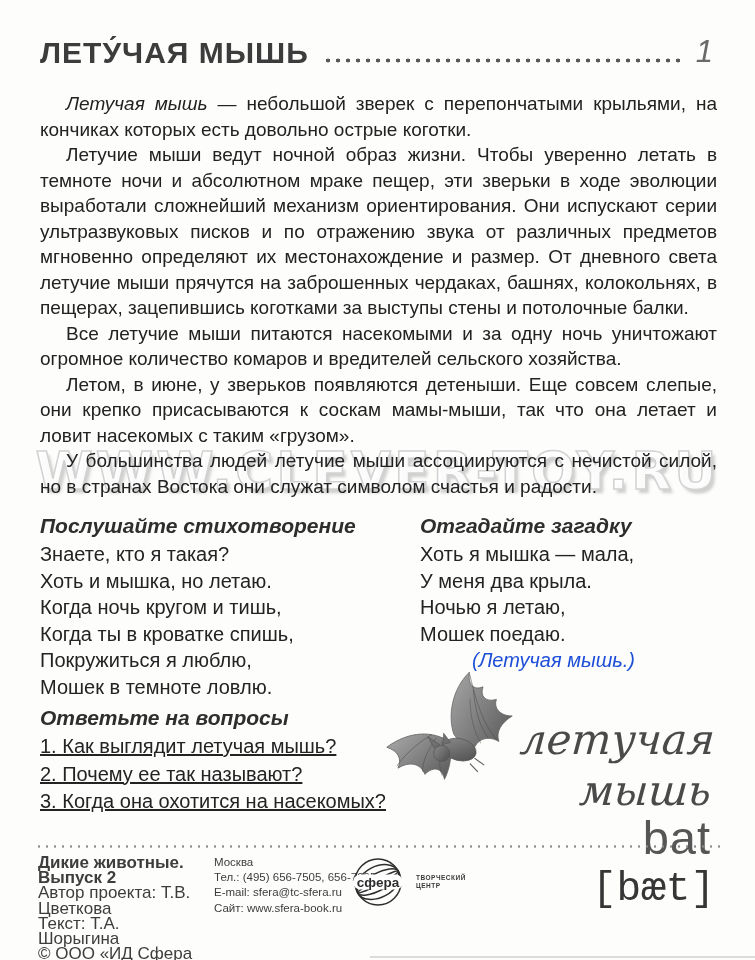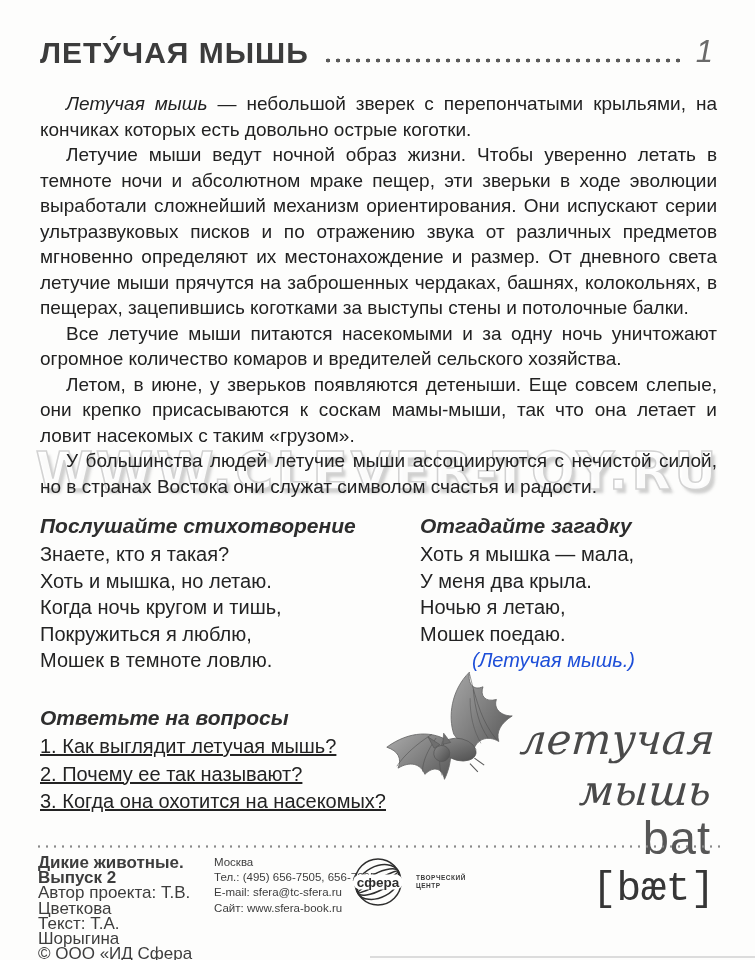--- a/index.html
+++ b/index.html
@@ -75,20 +75,21 @@
     <p>Все летучие мыши питаются насекомыми и за одну ночь уничтожают огромное количество комаров и вредителей сельского хозяйства.</p>
     <p>Летом, в июне, у зверьков появляются детеныши. Еще совсем слепые, они крепко присасываются к соскам мамы-мыши, так что она летает и ловит насекомых с таким «грузом».</p>
     <p>У большинства людей летучие мыши ассоциируются с нечистой силой, но в странах Востока они служат символом счастья и радости.</p>
   </section>
 
   <section class="poem">
     <h2 class="section-heading">Послушайте стихотворение</h2>
     <div class="verse-line">Знаете, кто я такая?</div>
     <div class="verse-line">Хоть и мышка, но летаю.</div>
     <div class="verse-line">Когда ночь кругом и тишь,</div>
+    <div class="verse-line">Когда ты в кроватке спишь,</div>
     <div class="verse-line">Покружиться я люблю,</div>
     <div class="verse-line">Мошек в темноте ловлю.</div>
   </section>
 
   <section class="riddle">
     <h2 class="section-heading">Отгадайте загадку</h2>
     <div class="verse-line">Хоть я мышка — мала,</div>
     <div class="verse-line">У меня два крыла.</div>
     <div class="verse-line">Ночью я летаю,</div>
     <div class="verse-line">Мошек поедаю.</div>

